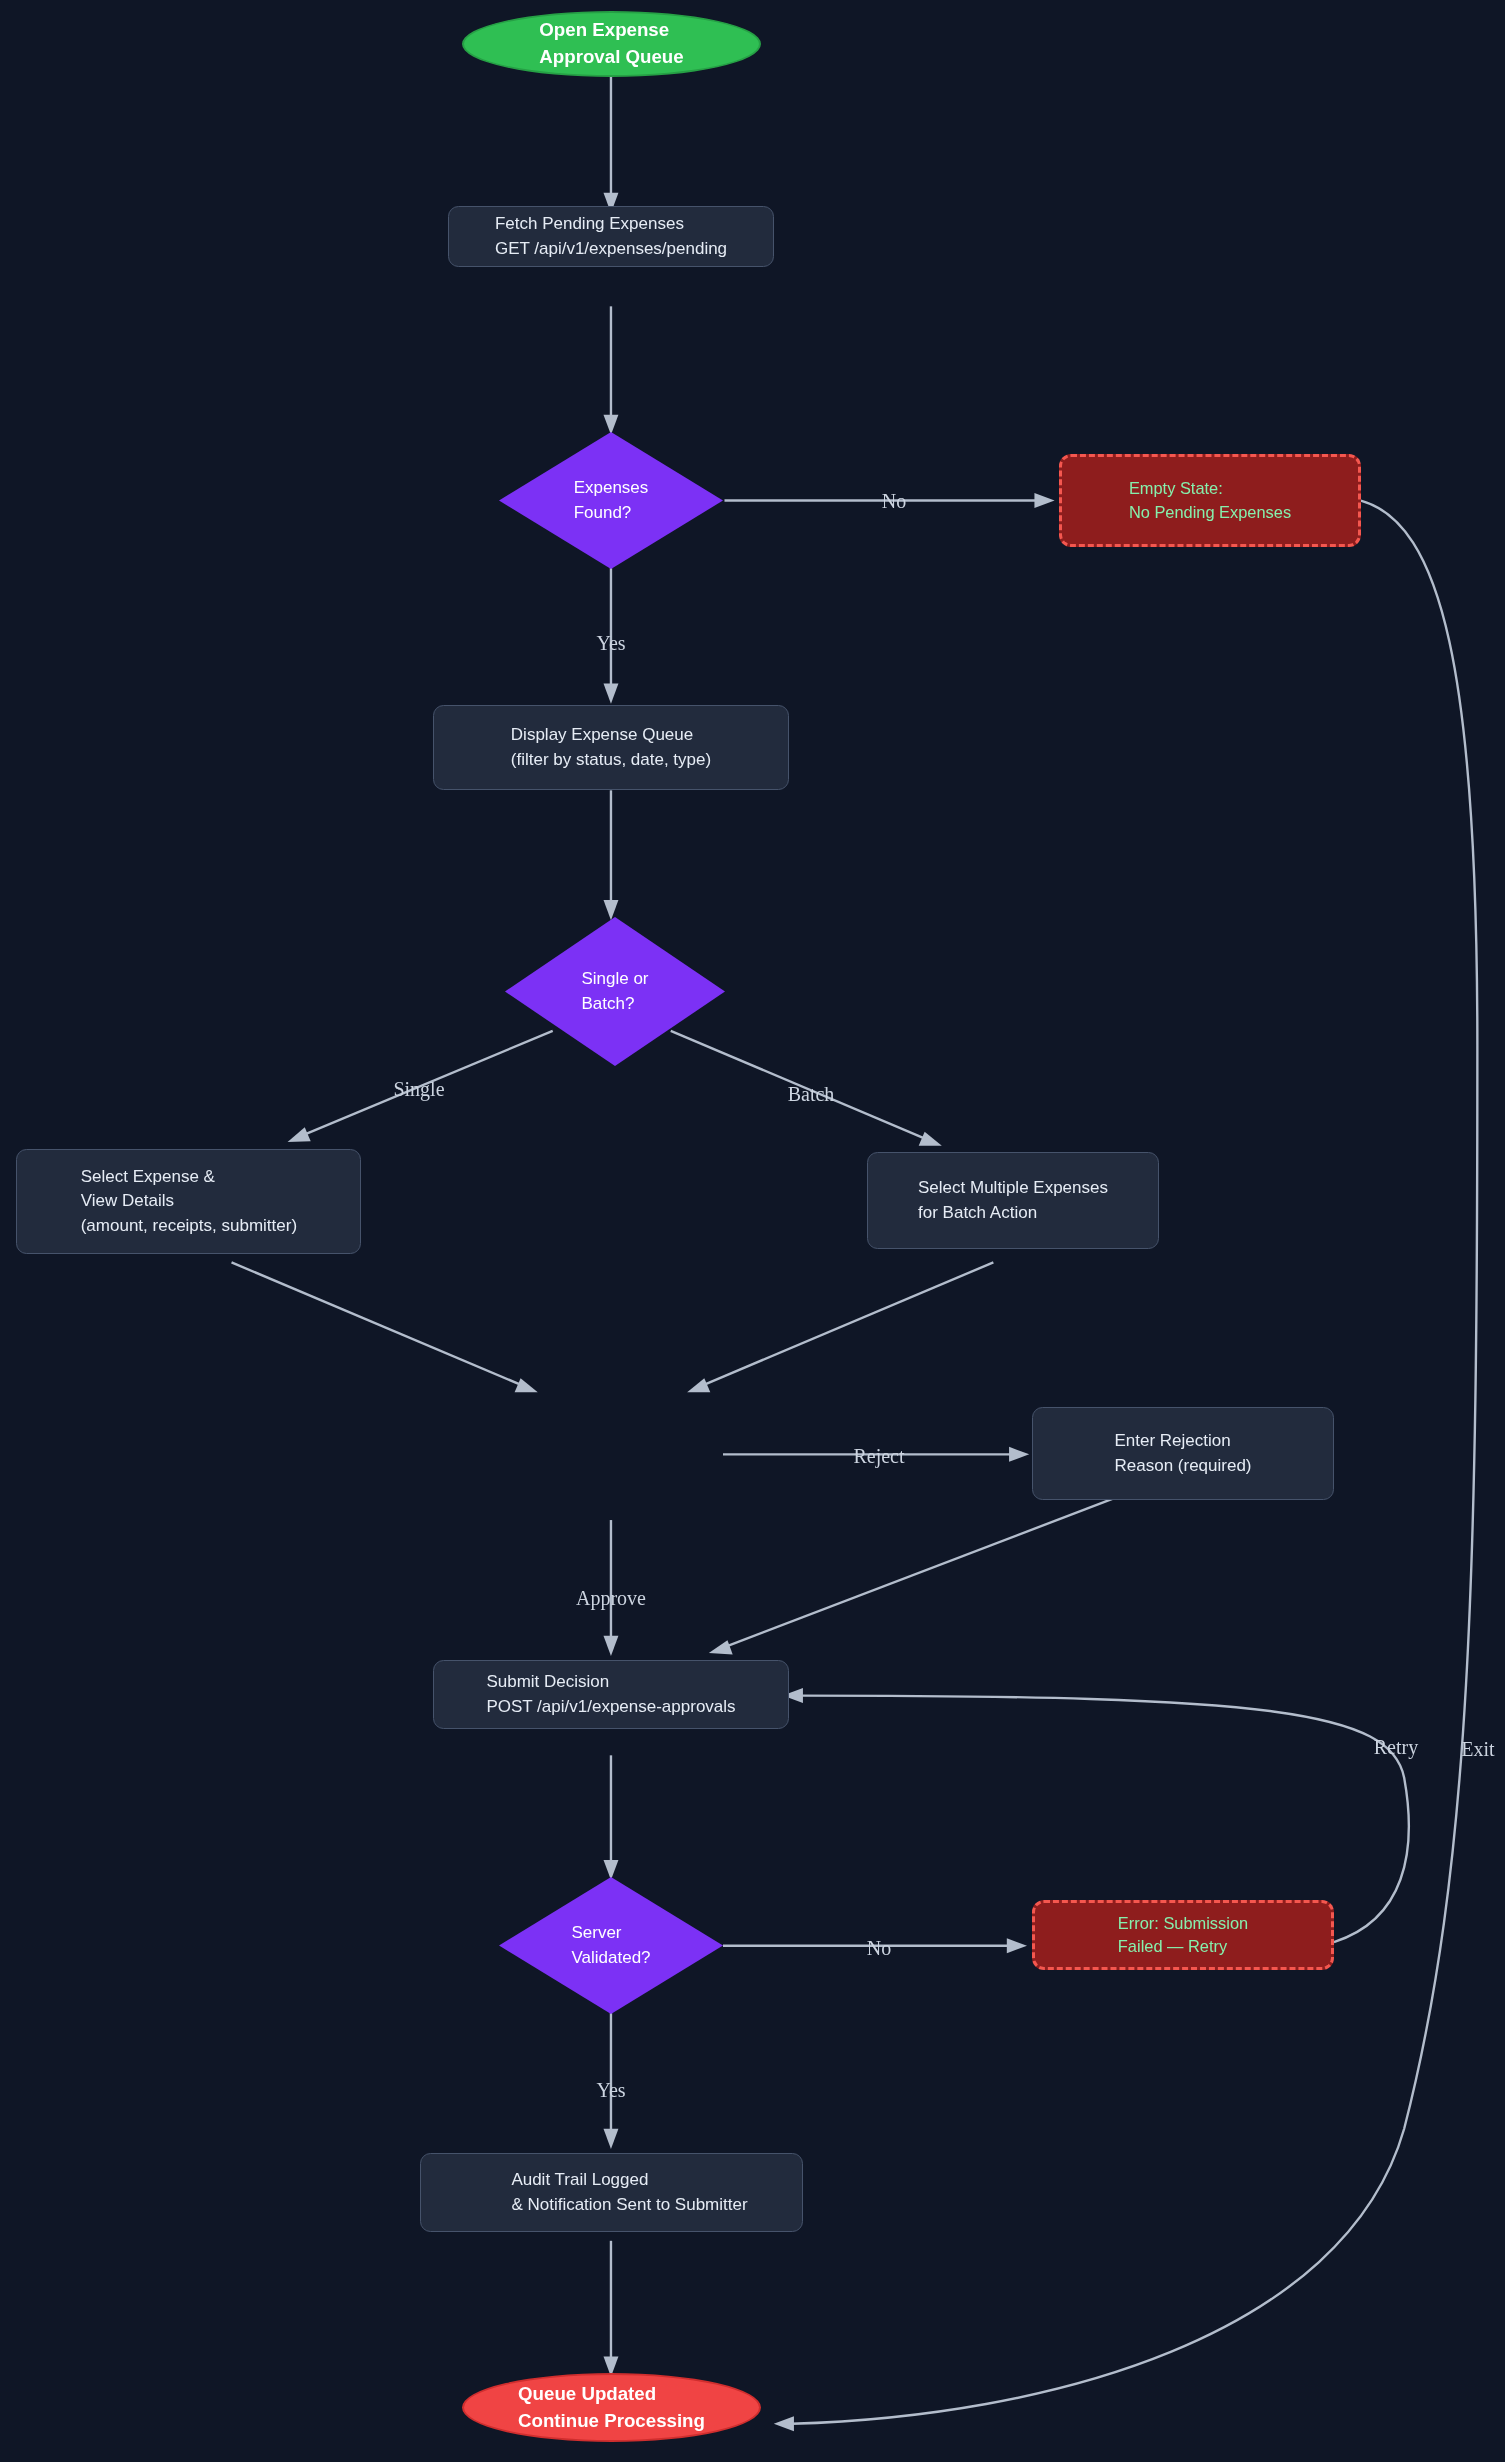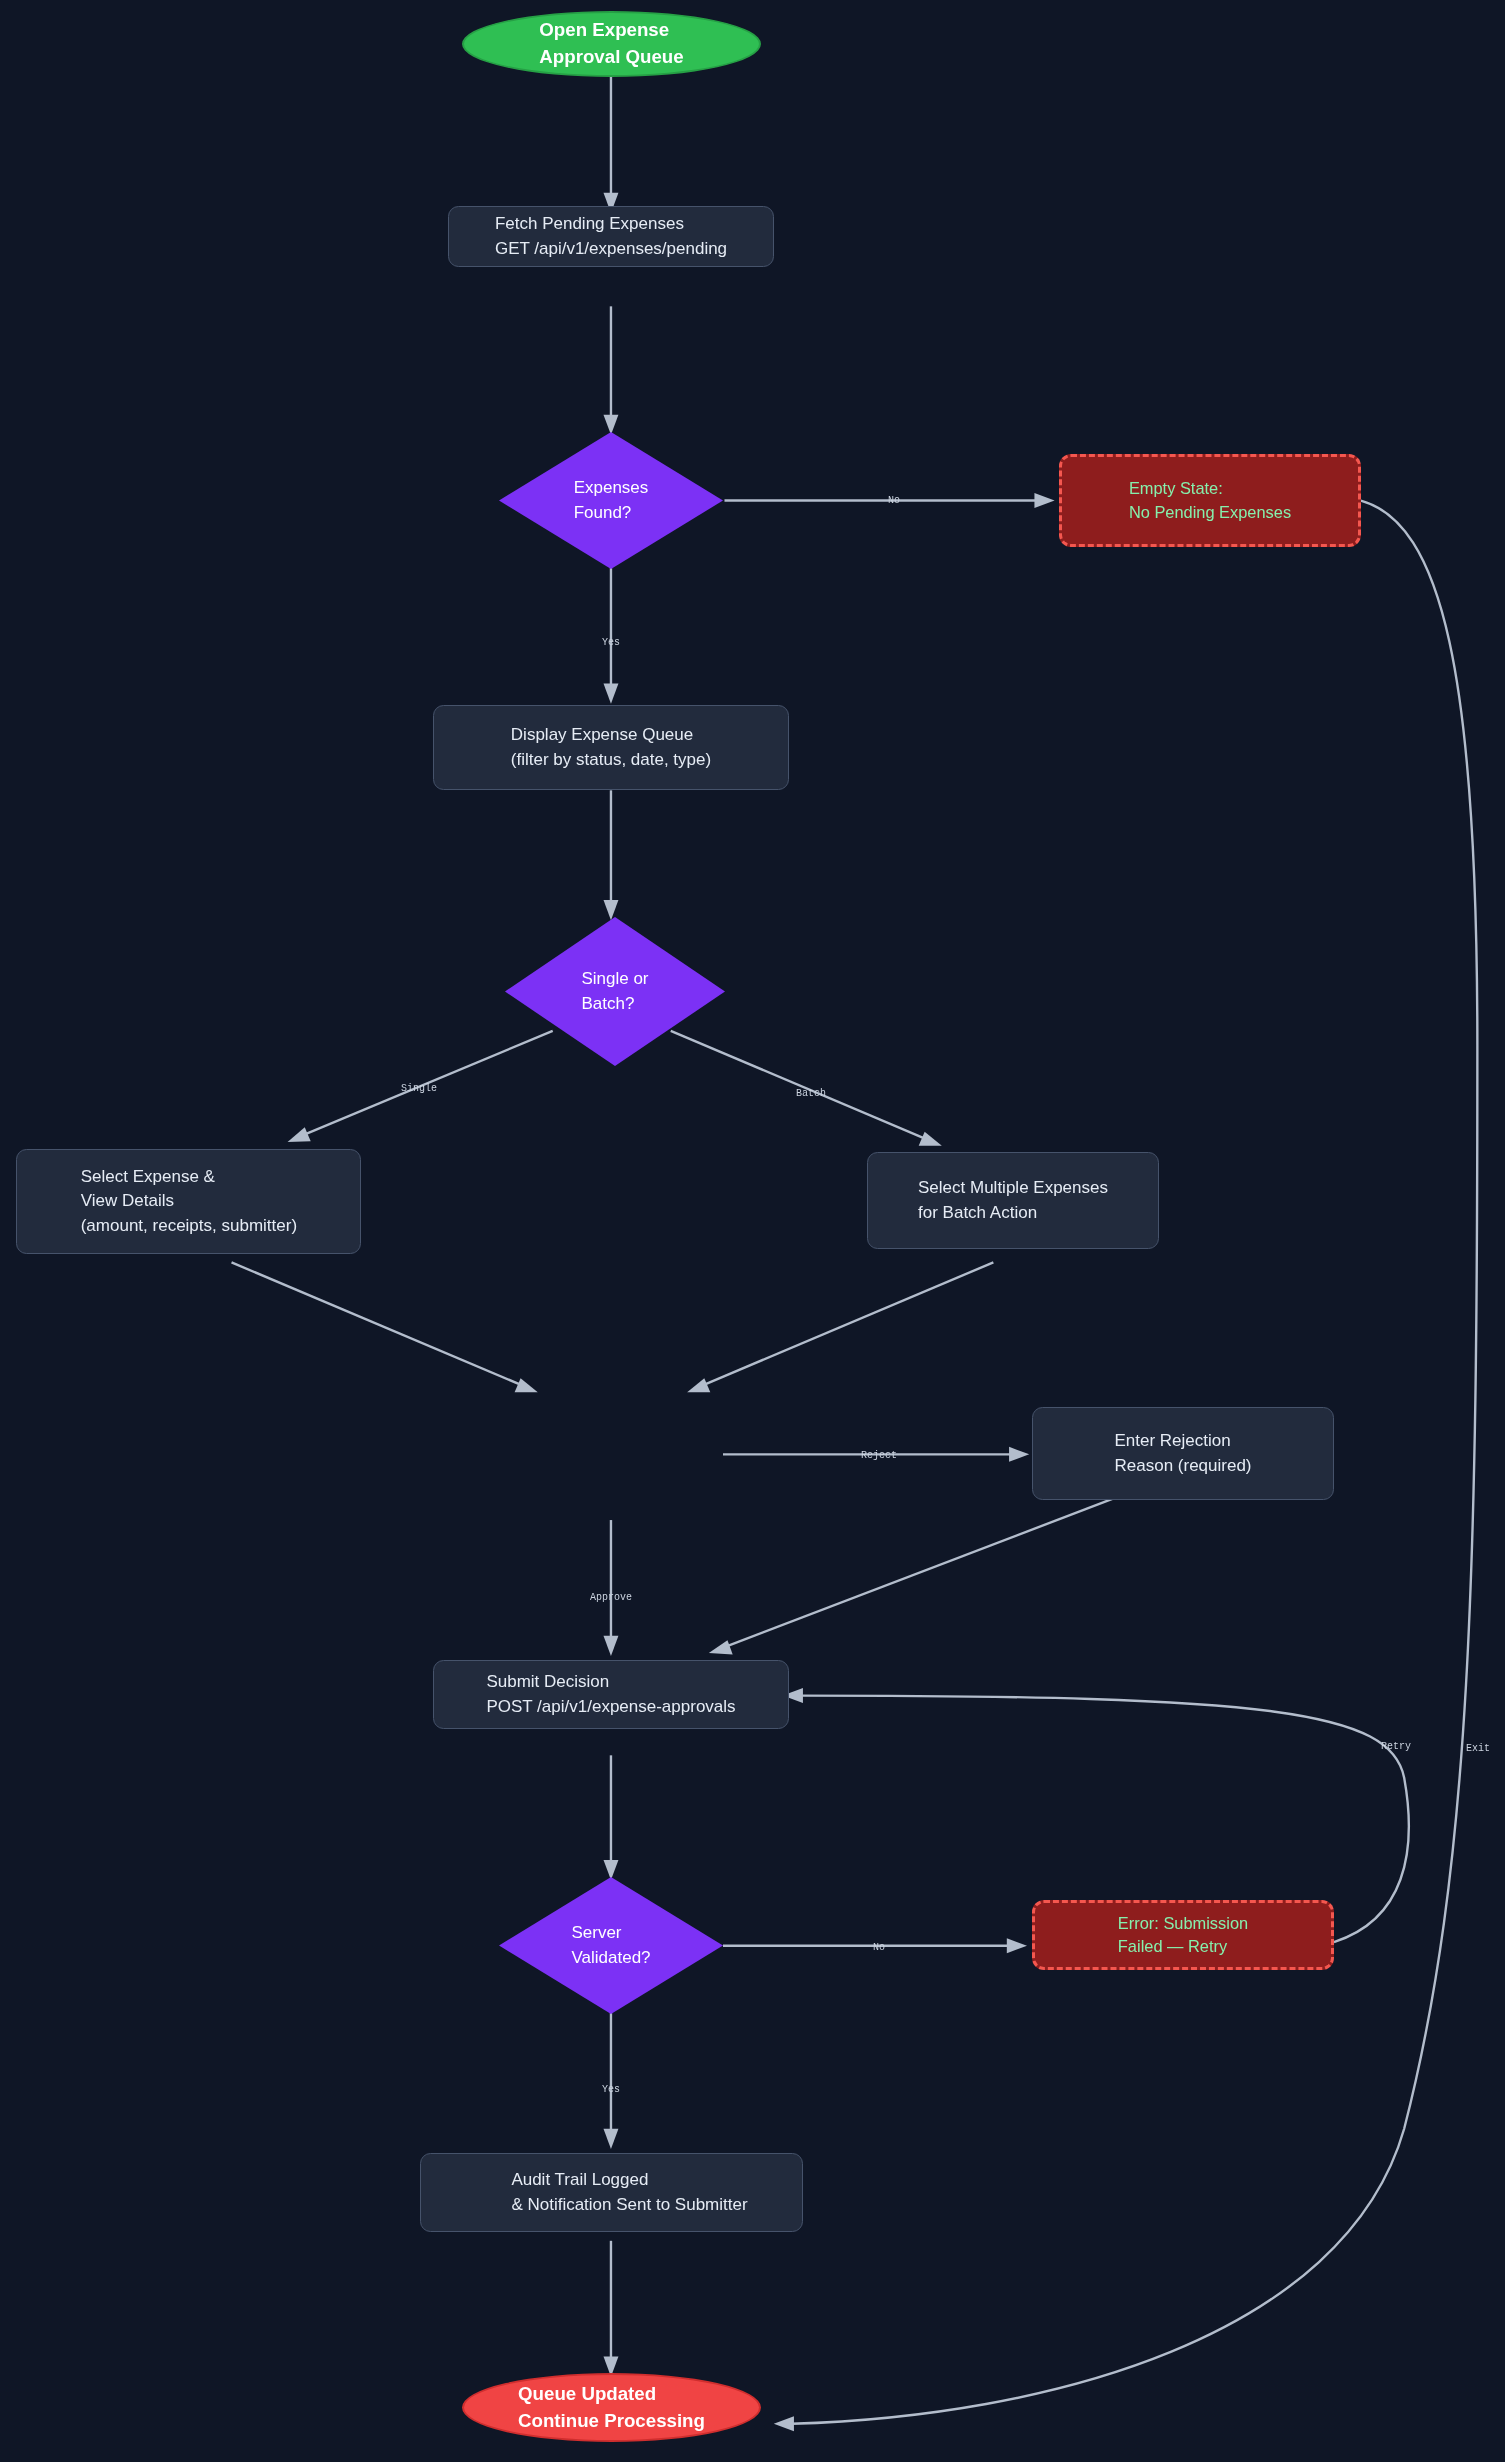--- a/index.html
+++ b/index.html
@@ -33,22 +33,22 @@
     stroke: #b3bdcc;
     stroke-width: 3.2;
   }
   .edge-head {
     fill: #b3bdcc;
   }
   .edge-label {
     position: absolute;
     transform: translate(-50%, -50%);
     color: #ccd4e0;
-    font-size: 10px;
-    font-family: Liberation Mono, monospace;
+    font-size: 20px;
+    font-family: Liberation Serif, serif;
     white-space: nowrap;
     line-height: 1;
     pointer-events: none;
   }
   .node {
     position: absolute;
     box-sizing: border-box;
     display: flex;
     align-items: center;
     justify-content: center;

